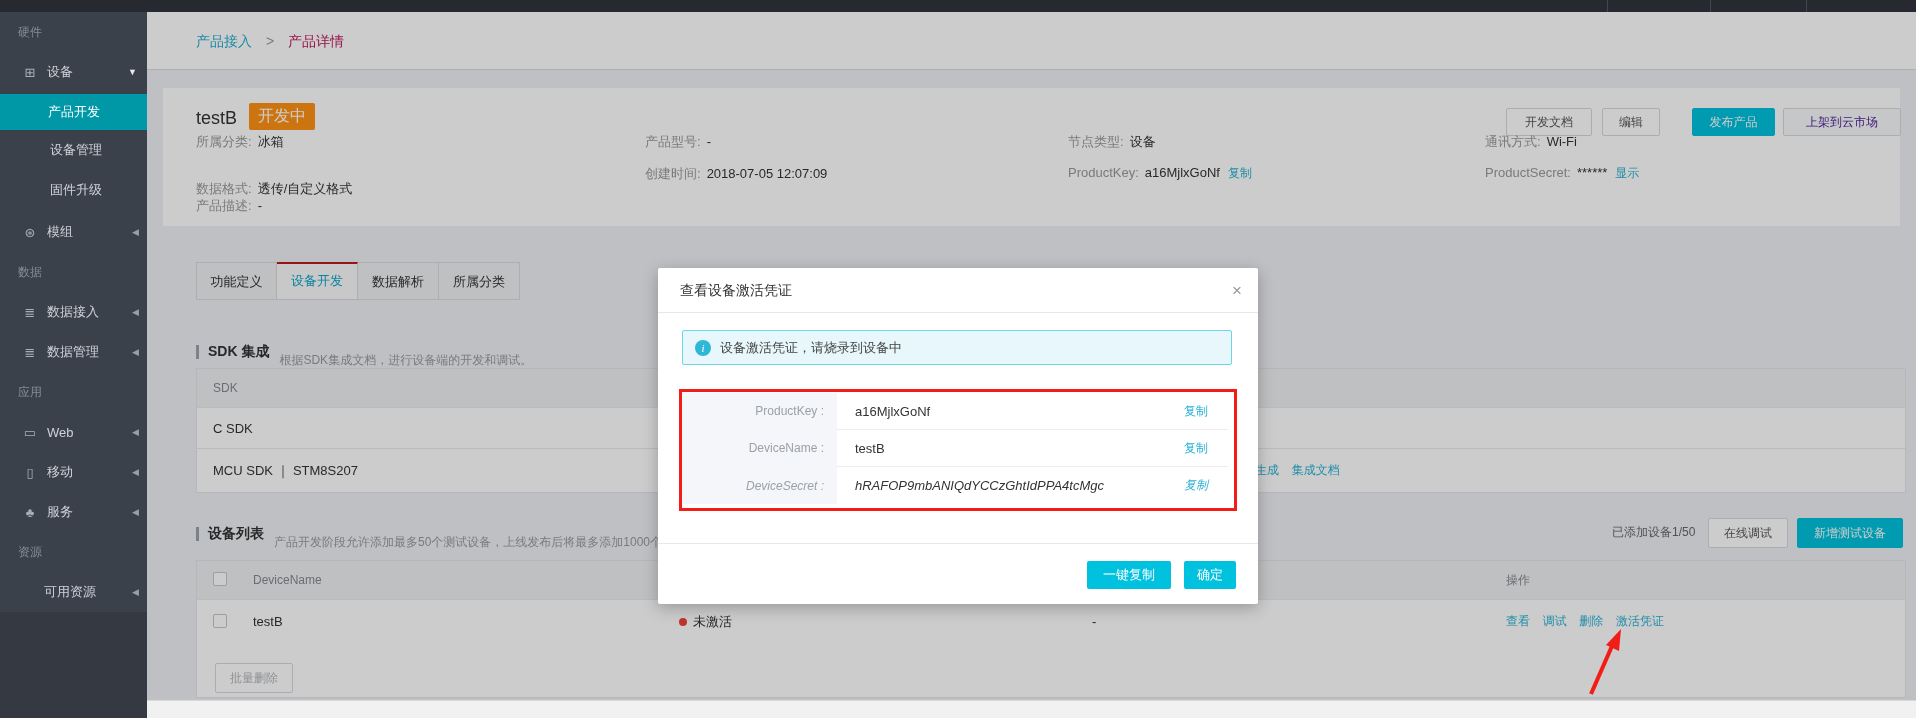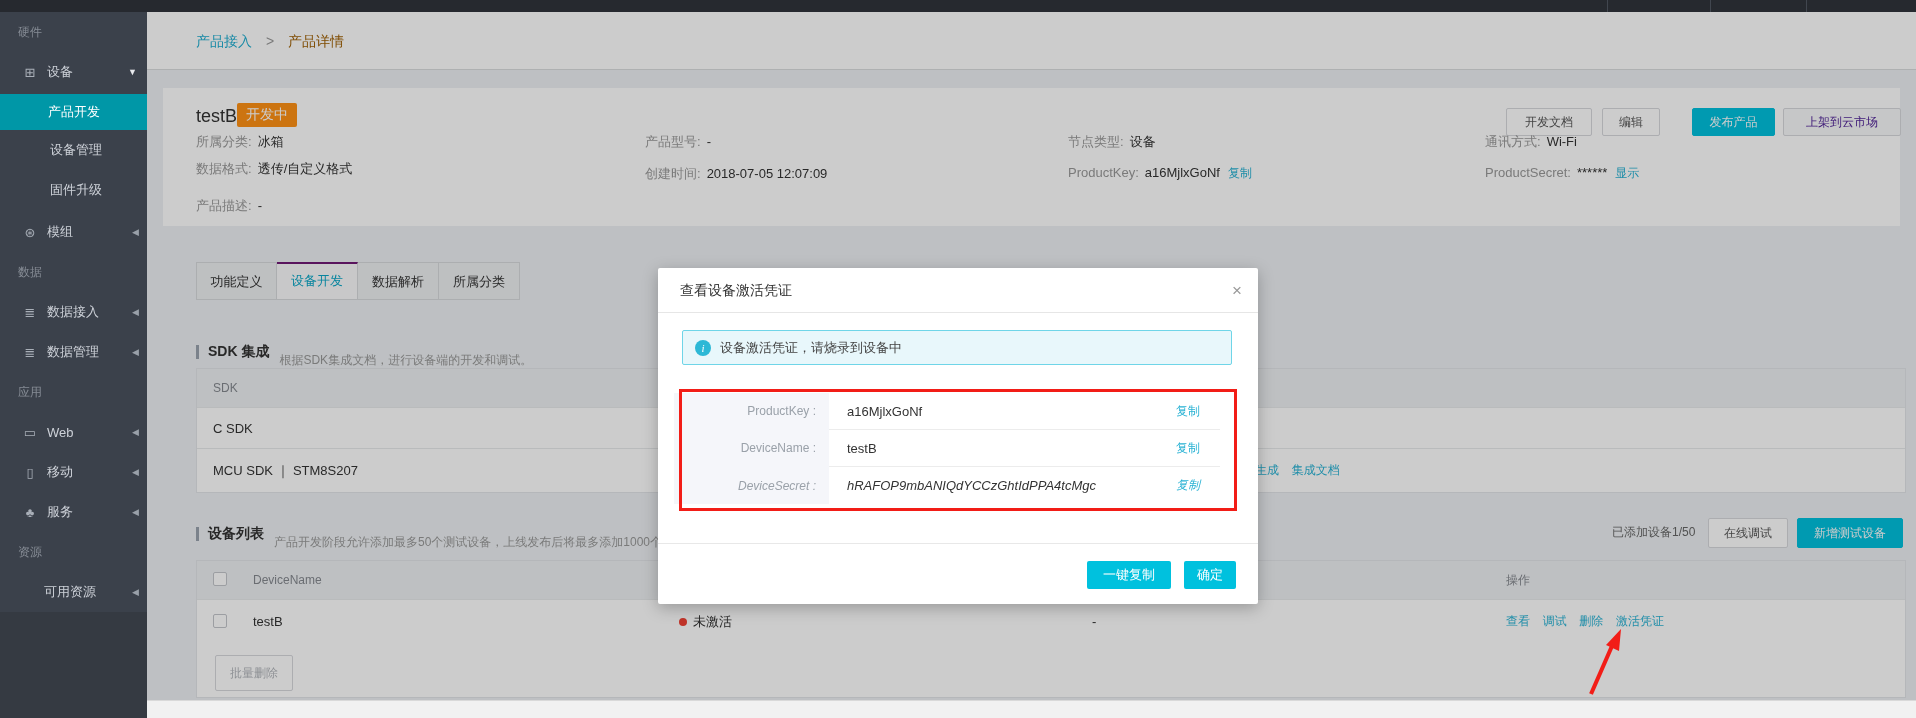--- a/index.html
+++ b/index.html
@@ -21,40 +21,40 @@
   .icn { width:16px; margin-right:9px; color:#a9afb8; font-size:13px; text-align:center; font-style:normal; }
   .caret-d { position:absolute; right:10px; font-size:9px; color:#e7e9ed; }
   .caret-l { position:absolute; right:8px; font-size:9px; color:#99a0a9; }
 
   
   .main { position:absolute; left:147px; top:12px; width:1769px; height:688px; background:#eef1f4; overflow:hidden; }
   .crumbbar { position:absolute; left:0; top:0; width:1769px; height:58px; background:#fff; border-bottom:1px solid #dadcde; line-height:58px; font-size:14px; }
   .crumbbar .wrap { padding-left:49px; }
   .crumb-link { color:#1fadd0; cursor:pointer; }
   .crumb-sep { color:#999; margin:0 10px; }
-  .crumb-cur { color:#a16207;margin-top:36px; }
+  .crumb-cur { color:#be185d;margin-top:36px; }
 
   .card { position:absolute; left:16px; top:76px; width:1737px; height:138px; background:#fff; }
   .p-title { position:absolute; left:33px; top:15px; font-size:18px; color:#333; }
-  .badge { display:inline-block; margin-left:0; background:#ff9214; color:#fff; font-size:14px; padding:3px 9px; border-radius:2px; vertical-align:3px; }
+  .badge { display:inline-block; margin-left:12px; background:#ff9214; color:#fff; font-size:16px; padding:3px 9px; border-radius:2px; vertical-align:3px; }
   .field { position:absolute; height:16px; font-size:13px; white-space:nowrap; }
   .f-label { color:#999; margin-right:6px; }
   .f-value { color:#333; }
   .lnk { color:#29b2d4; cursor:pointer; }
   .f-link { margin-left:8px; font-size:12px; }
 
   .btn { position:absolute; display:flex; align-items:center; justify-content:center; height:28px; border:1px solid #d7d9dd; background:#fff; color:#555; font-size:12px; border-radius:2px; cursor:pointer; }
   .btn.primary { background:#00c1de; border-color:#00c1de; color:#fff; }
   .btn.disabled { color:#4c1d95; background:#f8f9fa; cursor:default; }
 
   
   .tabs { position:absolute; left:49px; top:250px; display:flex; }
   .tab { width:81px; height:38px; line-height:37px; text-align:center; font-size:13px; color:#333; background:#eef0f2; border:1px solid #d8dadd; border-left:none; cursor:pointer; }
   .tab:first-child { border-left:1px solid #d8dadd; }
-  .tab.active { background:#fafbfc; color:#0aa6c6; border-top:2px solid #701a75; line-height:34px; }
+  .tab.active { background:#fafbfc; color:#0aa6c6; border-top:2px solid #b91c1c; line-height:34px; }
 
   
   .sec-hd { position:absolute; height:16px; display:flex; align-items:center; white-space:nowrap; }
   .sec-bar { width:3px; height:14px; background:#9aa3ae; margin-right:9px; }
   .sec-title { font-size:14px; font-weight:bold; color:#333; margin-right:10px; }
   .sec-desc { font-size:12px; color:#999;margin-top:16px; }
 
   
   .tbl { position:absolute; left:49px; width:1710px; background:#fff; border:1px solid #e3e5e9; }
   .thead { background:#eef0f3; display:flex; align-items:center; font-size:12px; color:#808archive countless58a; }
@@ -71,21 +71,21 @@
 
   
   .bottombar { position:absolute; left:147px; top:700px; width:1769px; height:18px; background:#f1f1f1; border-top:1px solid #d9d9d9; z-index:60; }
 
   
   .modal { position:absolute; left:658px; top:268px; width:600px; height:336px; background:#fff; border-radius:2px; box-shadow:0 4px 16px rgba(0,0,0,0.25); z-index:100; }
   .m-head { position:relative; height:45px; line-height:45px; border-bottom:1px solid #e6e6e6; font-size:14px; color:#333; padding-left:22px; }
   .m-close { position:absolute; right:16px; top:0; font-size:17px; color:#999; cursor:pointer; line-height:45px; }
   .m-alert { position:absolute; left:24px; top:62px; width:550px; height:35px; background:#e8f7fb; border:1px solid #6fd5e8; border-radius:2px; display:flex; align-items:center; padding-left:12px; font-size:13px; color:#444; }
   .info-i { display:inline-flex; align-items:center; justify-content:center; width:16px; height:16px; border-radius:50%; background:#2db8d6; color:#fff; font-size:11px; margin-right:9px; font-style:italic; font-family:"Liberation Serif",serif; }
-  .m-tbl { position:absolute; left:16px; top:125px; width:546px; }
+  .m-tbl { position:absolute; left:24px; top:125px; width:546px; }
   .m-row { display:flex; align-items:center; height:37px; border-bottom:1px solid #ececec; }
   .m-row:last-child { border-bottom:none;font-style:italic; }
   .m-lab { width:155px; height:37px; background:#f5f6fa; color:#9aa1a9; font-size:12px; display:flex; align-items:center; justify-content:flex-end; padding-right:13px; }
   .m-val { padding-left:18px; font-size:13px; color:#333; flex:1; }
   .m-copy { padding-right:20px; font-size:12px; }
   .m-foot { position:absolute; left:0; top:275px; width:600px; border-top:1px solid #e8e8e8; height:61px;text-decoration:underline; }
   .m-btn { position:absolute; top:17px; height:28px; border:none; border-radius:2px; background:#00c1de; color:#fff; font-size:13px; display:flex; align-items:center; justify-content:center; cursor:pointer; }
 
   
   .anno-rect { position:absolute; left:679px; top:389px; width:558px; height:122px; border:3px solid #f21d17; z-index:160; pointer-events:none; }
@@ -179,21 +179,21 @@
     </div>
     <div class="field" style="left:482px; top:45px">
       <span class="f-label">产品型号:</span><span class="f-value">-</span>
     </div>
     <div class="field" style="left:905px; top:45px">
       <span class="f-label">节点类型:</span><span class="f-value">设备</span>
     </div>
     <div class="field" style="left:1322px; top:45px">
       <span class="f-label">通讯方式:</span><span class="f-value">Wi-Fi</span>
     </div>
-    <div class="field" style="left:33px; top:72px">
+    <div class="field" style="left:33px; top:92px">
       <span class="f-label">数据格式:</span><span class="f-value">透传/自定义格式</span>
     </div>
     <div class="field" style="left:482px; top:77px">
       <span class="f-label">创建时间:</span><span class="f-value">2018-07-05 12:07:09</span>
     </div>
     <div class="field" style="left:905px; top:77px">
       <span class="f-label">ProductKey:</span><span class="f-value">a16MjlxGoNf</span><span class="lnk f-link">复制</span>
     </div>
     <div class="field" style="left:1322px; top:77px">
       <span class="f-label">ProductSecret:</span><span class="f-value">******</span><span class="lnk f-link">显示</span>
@@ -254,21 +254,21 @@
       <span class="cell" style="left:482px"><span class="dot"></span><span>未激活</span></span>
       <span class="cell" style="left:895px">-</span>
       <span class="cell" style="left:1309px">
         <span class="lnk act-lnk">查看</span>
         <span class="lnk act-lnk">调试</span>
         <span class="lnk act-lnk">删除</span>
         <span class="lnk act-lnk">激活凭证</span>
       </span>
     </div>
     <div class="trow" style="height:54px; border-top:none">
-      <div class="btn" style="left:18px; top:12px; width:78px; height:36px; color:#b2b6bb; position:absolute">批量删除</div>
+      <div class="btn" style="left:18px; top:20px; width:78px; height:30px; color:#b2b6bb; position:absolute">批量删除</div>
     </div>
   </div>
 </div>
 
 <div class="dim"></div>
 
 <div class="bottombar"></div>
 
 <div class="modal">
   <div class="m-head">

